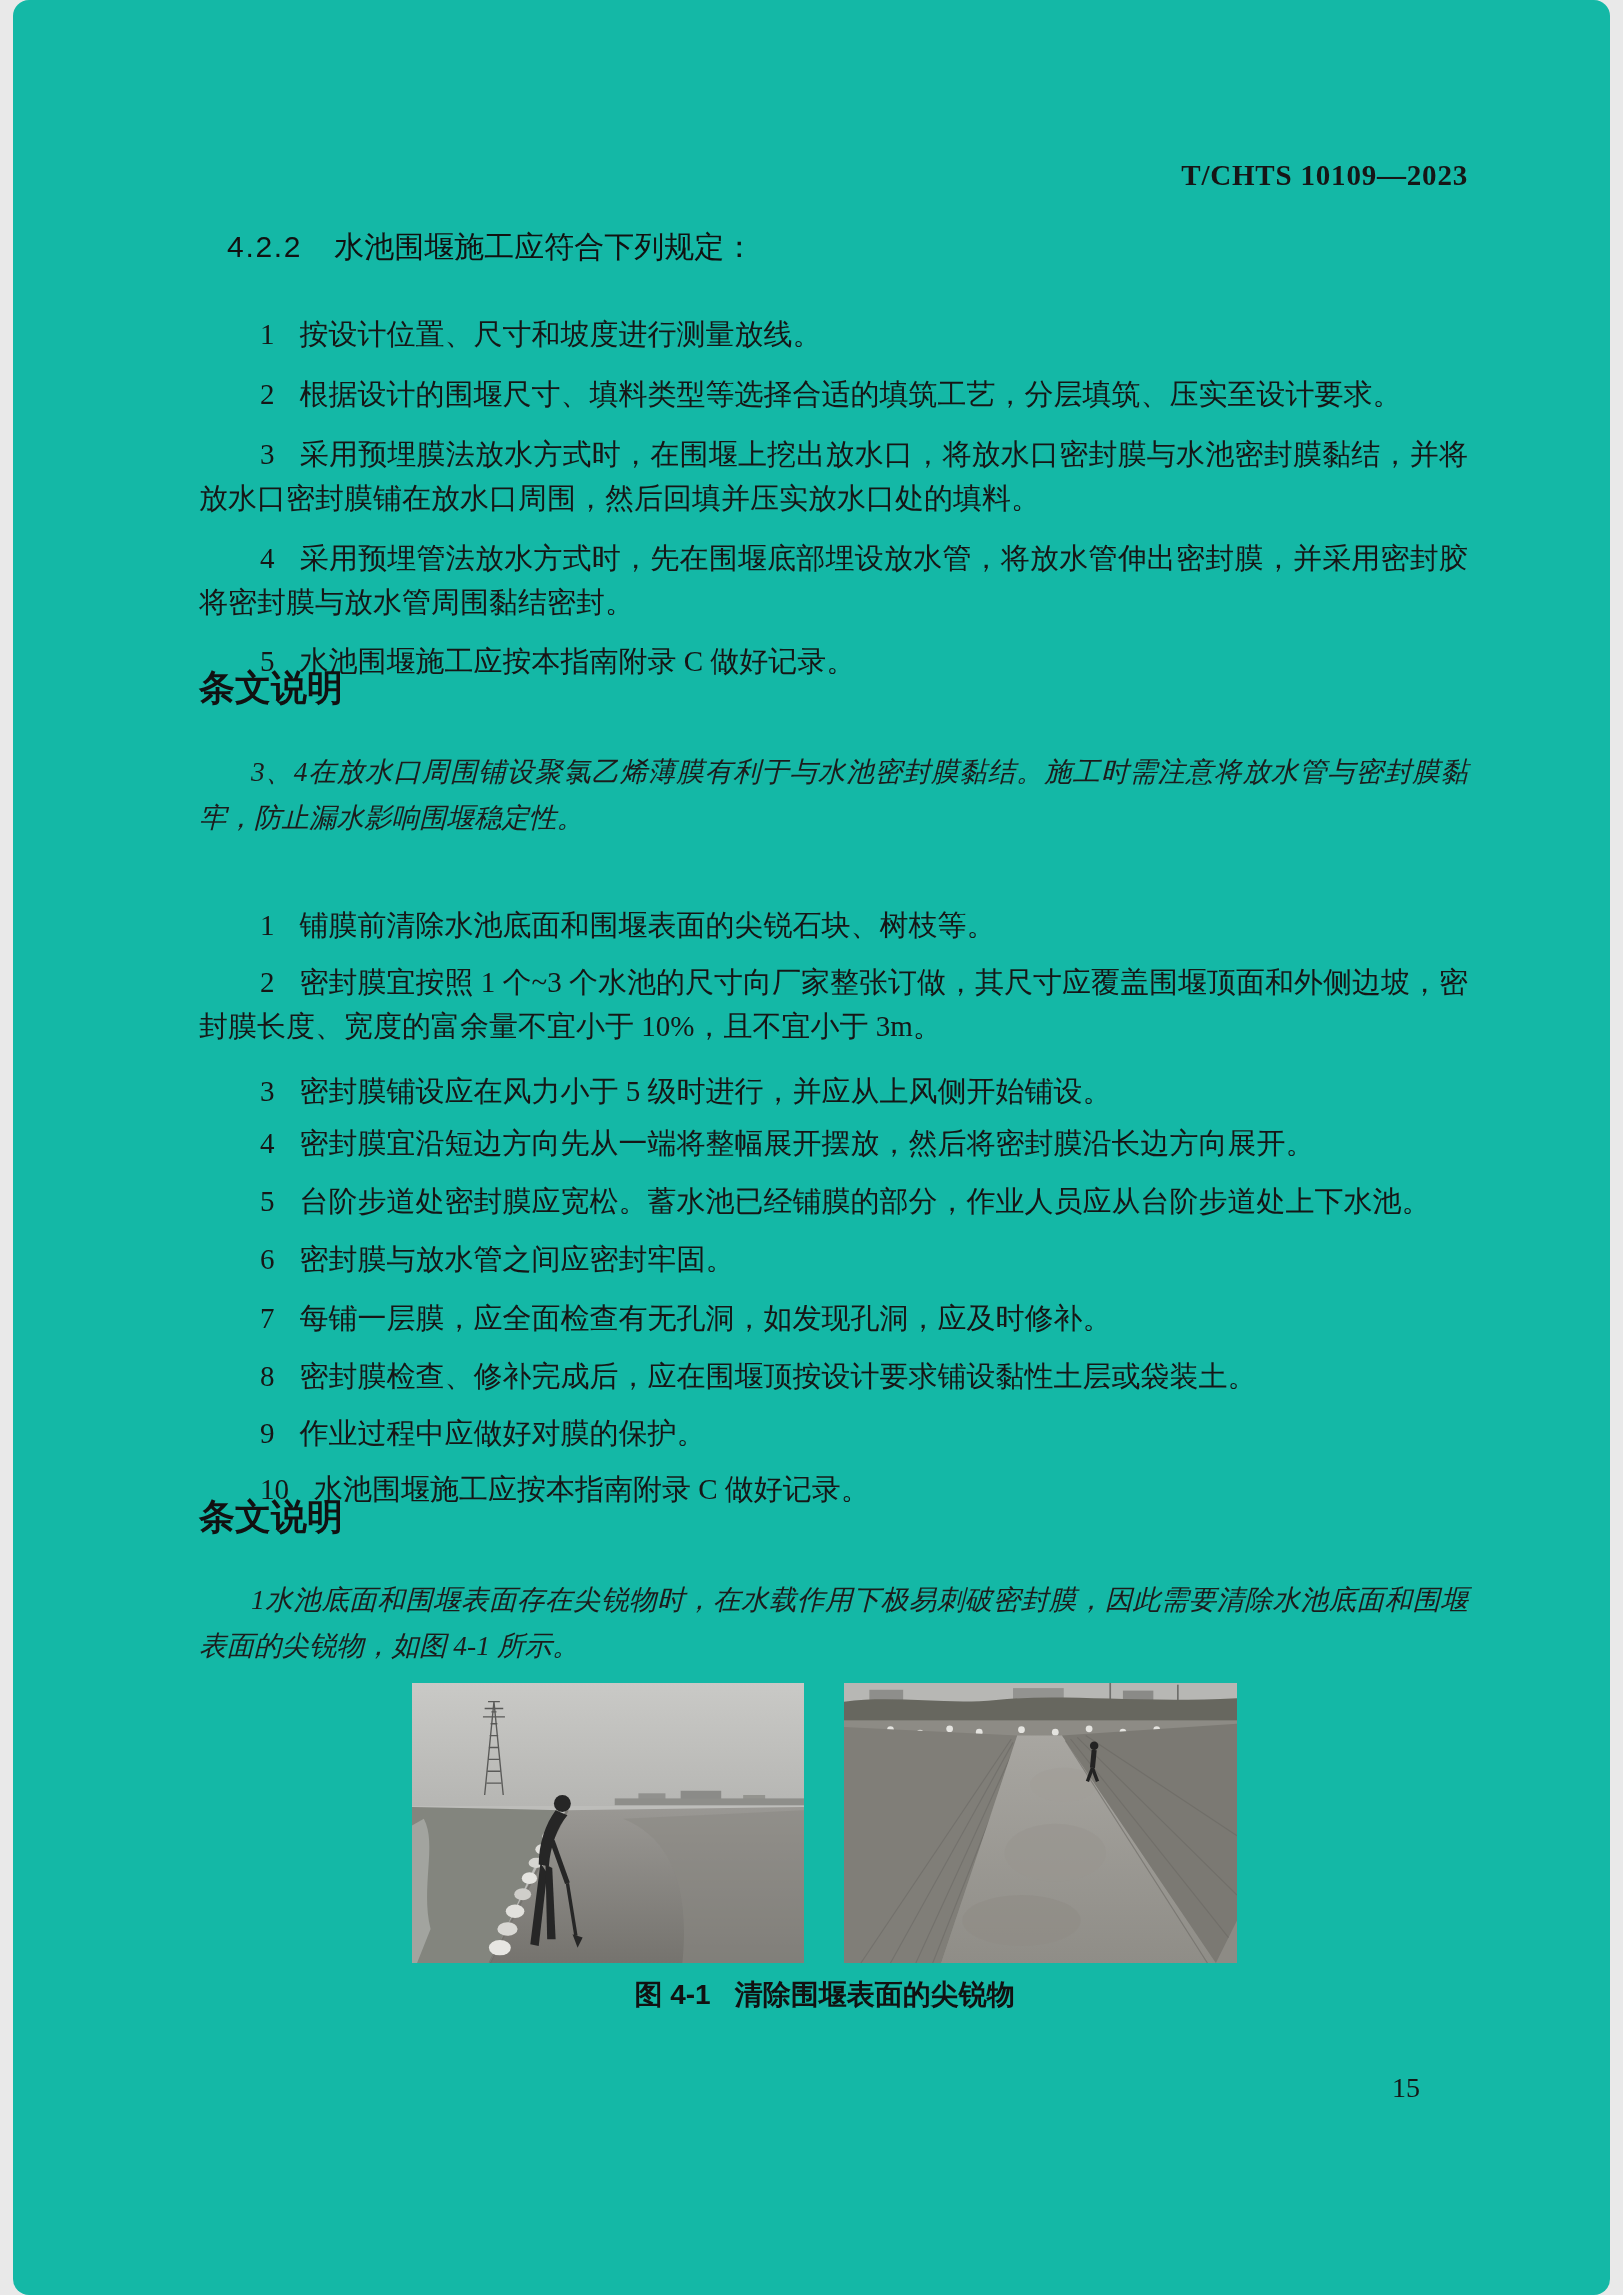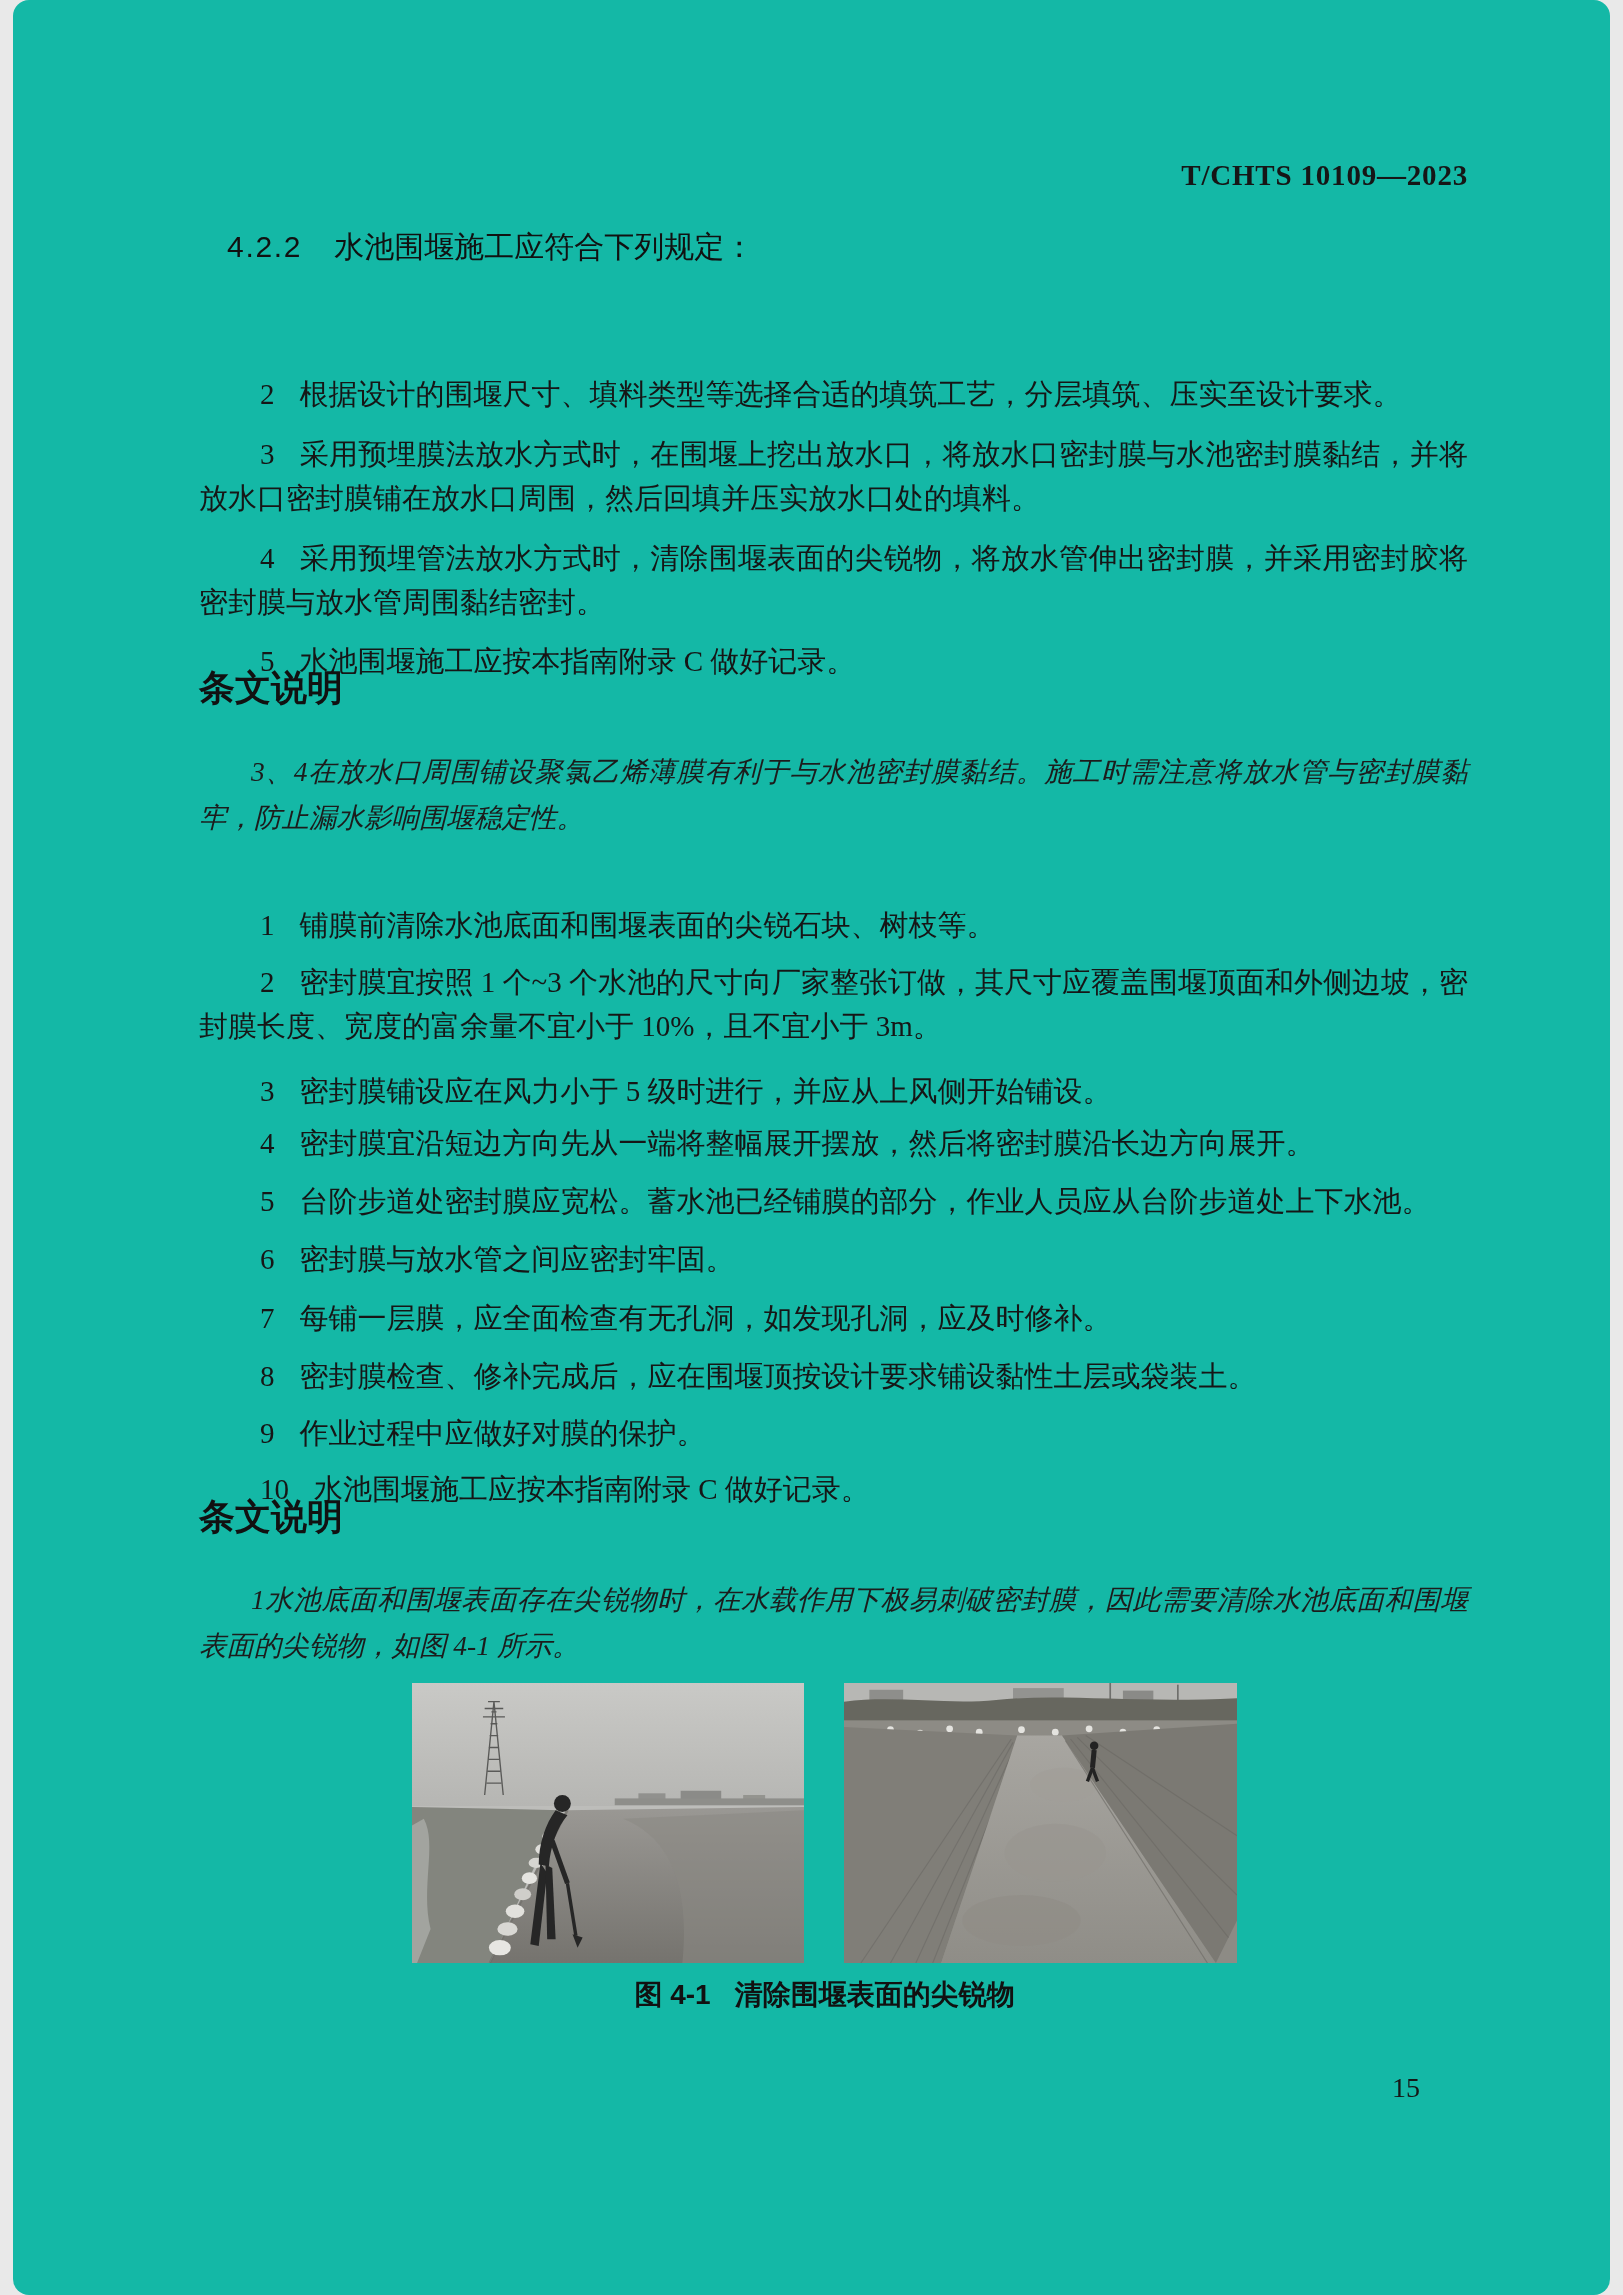--- a/index.html
+++ b/index.html
@@ -70,23 +70,24 @@
 <body>
 
 <div class="page">
 
   <div class="doc-header">T/CHTS 10109—2023</div>
 
   <div class="h-clause" style="top:225px">
     <span class="clause-num">4.2.2</span><span>水池围堰施工应符合下列规定：</span>
   </div>
 
+  <p class="item" style="top:283px"><span class="num">1</span><span>按设计位置、尺寸和坡度进行测量放线。</span></p>
   <p class="item" style="top:343px"><span class="num">2</span><span>根据设计的围堰尺寸、填料类型等选择合适的填筑工艺，分层填筑、压实至设计要求。</span></p>
   <p class="item" style="top:403px"><span class="num">3</span><span>采用预埋膜法放水方式时，在围堰上挖出放水口，将放水口密封膜与水池密封膜黏结，并将放水口密封膜铺在放水口周围，然后回填并压实放水口处的填料。</span></p>
-  <p class="item" style="top:507px"><span class="num">4</span><span>采用预埋管法放水方式时，清除围堰表面的尖锐物，将放水管伸出密封膜，并采用密封胶将密封膜与放水管周围黏结密封。</span></p>
+  <p class="item" style="top:507px"><span class="num">4</span><span>采用预埋管法放水方式时，先在围堰底部埋设放水管，将放水管伸出密封膜，并采用密封胶将密封膜与放水管周围黏结密封。</span></p>
   <p class="item" style="top:610px"><span class="num">5</span><span>水池围堰施工应按本指南附录 C 做好记录。</span></p>
 
   <div class="notes-h" style="top:666px">条文说明</div>
   <p class="note" style="top:721px"><span class="num">3、4</span><span>在放水口周围铺设聚氯乙烯薄膜有利于与水池密封膜黏结。施工时需注意将放水管与密封膜黏牢，防止漏水影响围堰稳定性。</span></p>
 
 
   <p class="item" style="top:874px"><span class="num">1</span><span>铺膜前清除水池底面和围堰表面的尖锐石块、树枝等。</span></p>
   <p class="item" style="top:931px"><span class="num">2</span><span>密封膜宜按照 1 个~3 个水池的尺寸向厂家整张订做，其尺寸应覆盖围堰顶面和外侧边坡，密封膜长度、宽度的富余量不宜小于 10%，且不宜小于 3m。</span></p>
   <p class="item" style="top:1040px"><span class="num">3</span><span>密封膜铺设应在风力小于 5 级时进行，并应从上风侧开始铺设。</span></p>
   <p class="item" style="top:1092px"><span class="num">4</span><span>密封膜宜沿短边方向先从一端将整幅展开摆放，然后将密封膜沿长边方向展开。</span></p>

